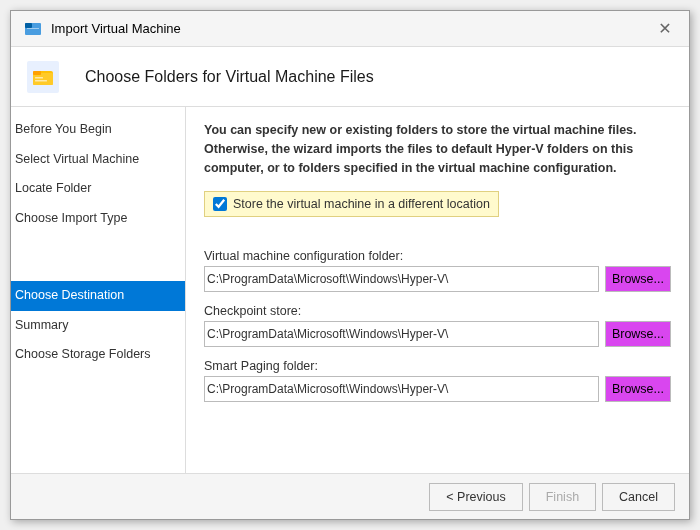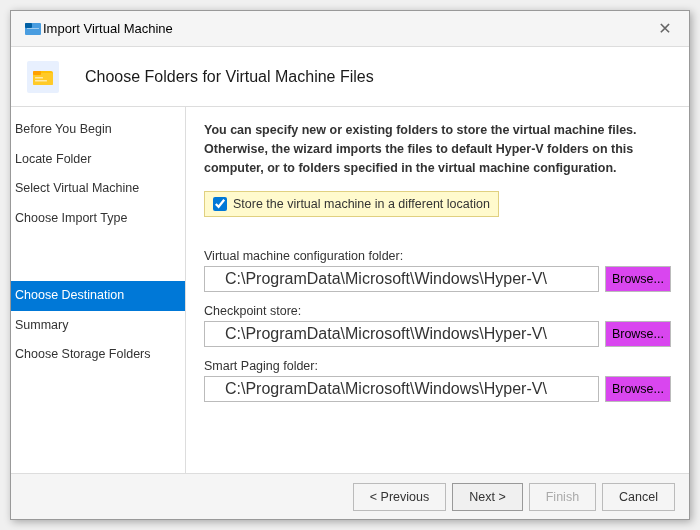--- a/index.html
+++ b/index.html
@@ -28,20 +28,21 @@
       border-bottom: 1px solid #ddd;
       padding: 8px 12px;
       display: flex;
       align-items: center;
       justify-content: space-between;
       height: 36px;
     }
     .title-bar-left {
       display: flex;
       align-items: center;
+      gap: 8px;
     }
     .title-bar-icon {
       width: 20px;
       height: 20px;
     }
     .title-bar-title {
       font-size: 13px;
       font-weight: normal;
       color: #000;
     }
@@ -145,22 +146,22 @@
     }
     .field-row {
       display: flex;
       gap: 6px;
       align-items: center;
     }
     .field-input {
       flex: 1;
       height: 26px;
       border: 1px solid #bbb;
-      padding: 2px 20px;
-      font-size: 16px;
+      padding: 2px 2px;
+      font-size: 12px;
       color: #333;
       background: #fff;
     }
     .browse-btn {
       height: 26px;
       padding: 0 6px;
       border: 1px solid #bbb;
       background: #d946ef;
       font-size: 12.5px;
       cursor: pointer;
@@ -222,22 +223,22 @@
       </svg>
     </div>
     <span class="page-header-title">Choose Folders for Virtual Machine Files</span>
   </div>
 
   <div class="main-content">
 
     <div class="sidebar">
 
     <div class="sidebar-item">Before You Begin</div>
+        <div class="sidebar-item">Select Virtual Machine</div>
         <div class="sidebar-item">Locate Folder</div>
-        <div class="sidebar-item">Select Virtual Machine</div>
         <div class="sidebar-item">Choose Import Type</div>
         <div class="sidebar-item active">Choose Destination</div>
         <div class="sidebar-item">Summary</div>
         <div class="sidebar-item">Choose Storage Folders</div>
       </div>
 
     <div class="content-area">
       <p class="description-text">You can specify new or existing folders to store the virtual machine files. Otherwise, the wizard imports the files to default Hyper-V folders on this computer, or to folders specified in the virtual machine configuration.</p>
 
       <div class="checkbox-row">
@@ -266,17 +267,16 @@
         <div class="field-row">
           <input type="text" class="field-input" value="C:\ProgramData\Microsoft\Windows\Hyper-V\" style="">
           <button class="browse-btn">Browse...</button>
         </div>
       </div>
     </div>
   </div>
 
   <div class="footer">
     <button class="footer-btn">&lt; Previous</button>
-    <button class="footer-btn primary">Next &gt;</button>
     <button class="footer-btn" disabled="">Finish</button>
     <button class="footer-btn">Cancel</button>
   </div>
 </div>
 
 </body></html>

